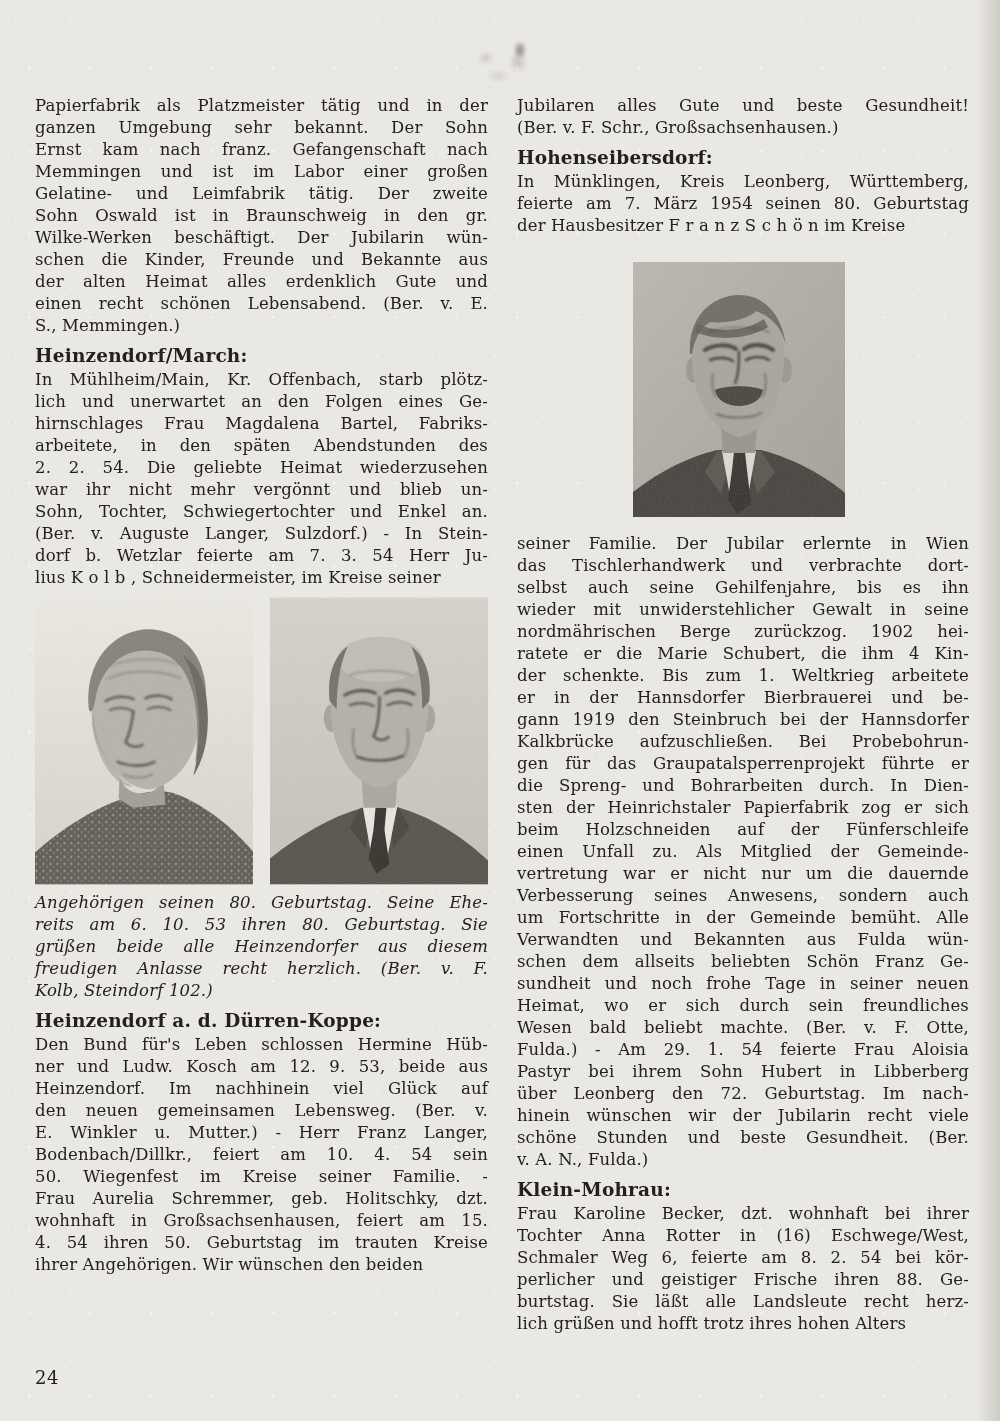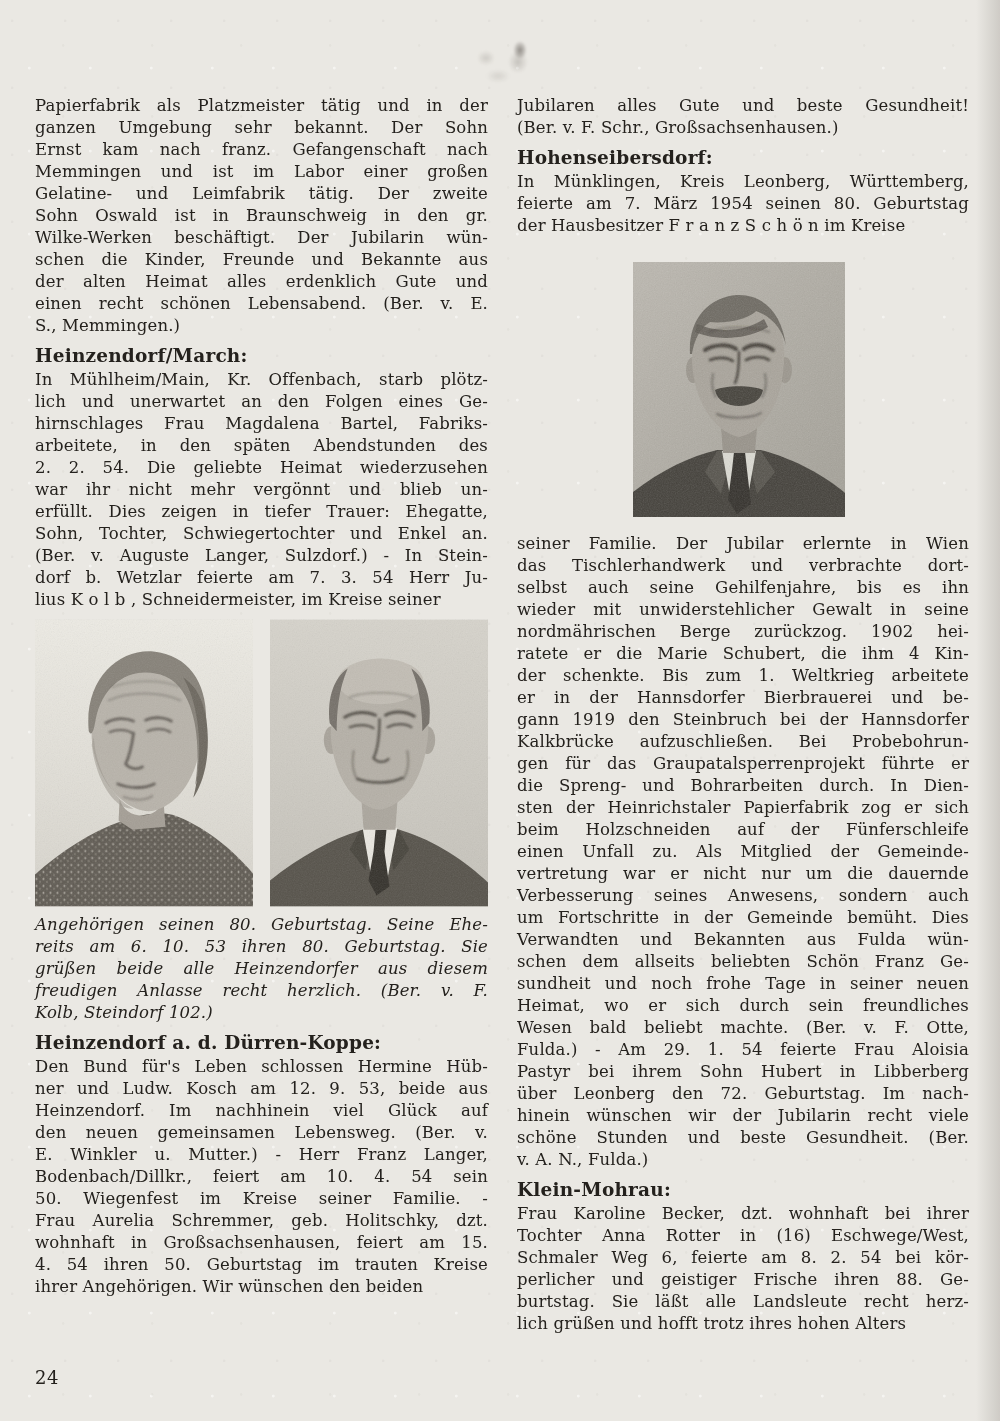--- a/index.html
+++ b/index.html
@@ -97,21 +97,20 @@
     </div>
 
   <div class="h-sec">Heinzendorf/March:</div>
   <div class="para">
       <div class="tline">In Mühlheim/Main, Kr. Offenbach, starb plötz-</div>
       <div class="tline">lich und unerwartet an den Folgen eines Ge-</div>
       <div class="tline">hirnschlages Frau Magdalena Bartel, Fabriks-</div>
       <div class="tline">arbeitete, in den späten Abendstunden des</div>
       <div class="tline">2. 2. 54. Die geliebte Heimat wiederzusehen</div>
       <div class="tline">war ihr nicht mehr vergönnt und blieb un-</div>
-      <div class="tline">erfüllt. Dies zeigen in tiefer Trauer: Ehegatte,</div>
       <div class="tline">Sohn, Tochter, Schwiegertochter und Enkel an.</div>
       <div class="tline">(Ber. v. Auguste Langer, Sulzdorf.) - In Stein-</div>
       <div class="tline">dorf b. Wetzlar feierte am 7. 3. 54 Herr Ju-</div>
       <div class="tline tline-last">lius K o l b , Schneidermeister, im Kreise seiner</div>
     </div>
 
   <div class="photo-pair">
 
     <svg width="219" height="288" viewBox="0 0 219 288" role="img" aria-label="halftone portrait of an elderly woman in a patterned blouse">
       <rect width="219" height="288" fill="url(#wbg)"></rect>
@@ -262,21 +261,21 @@
       <div class="tline">er in der Hannsdorfer Bierbrauerei und be-</div>
       <div class="tline">gann 1919 den Steinbruch bei der Hannsdorfer</div>
       <div class="tline">Kalkbrücke aufzuschließen. Bei Probebohrun-</div>
       <div class="tline">gen für das Graupatalsperrenprojekt führte er</div>
       <div class="tline">die Spreng- und Bohrarbeiten durch. In Dien-</div>
       <div class="tline">sten der Heinrichstaler Papierfabrik zog er sich</div>
       <div class="tline">beim Holzschneiden auf der Fünferschleife</div>
       <div class="tline">einen Unfall zu. Als Mitglied der Gemeinde-</div>
       <div class="tline">vertretung war er nicht nur um die dauernde</div>
       <div class="tline">Verbesserung seines Anwesens, sondern auch</div>
-      <div class="tline">um Fortschritte in der Gemeinde bemüht. Dies</div>
+      <div class="tline">um Fortschritte in der Gemeinde bemüht. Alle</div>
       <div class="tline">Verwandten und Bekannten aus Fulda wün-</div>
       <div class="tline">schen dem allseits beliebten Schön Franz Ge-</div>
       <div class="tline">sundheit und noch frohe Tage in seiner neuen</div>
       <div class="tline">Heimat, wo er sich durch sein freundliches</div>
       <div class="tline">Wesen bald beliebt machte. (Ber. v. F. Otte,</div>
       <div class="tline">Fulda.) - Am 29. 1. 54 feierte Frau Aloisia</div>
       <div class="tline">Pastyr bei ihrem Sohn Hubert in Libberberg</div>
       <div class="tline">über Leonberg den 72. Geburtstag. Im nach-</div>
       <div class="tline">hinein wünschen wir der Jubilarin recht viele</div>
       <div class="tline">schöne Stunden und beste Gesundheit. (Ber.</div>

